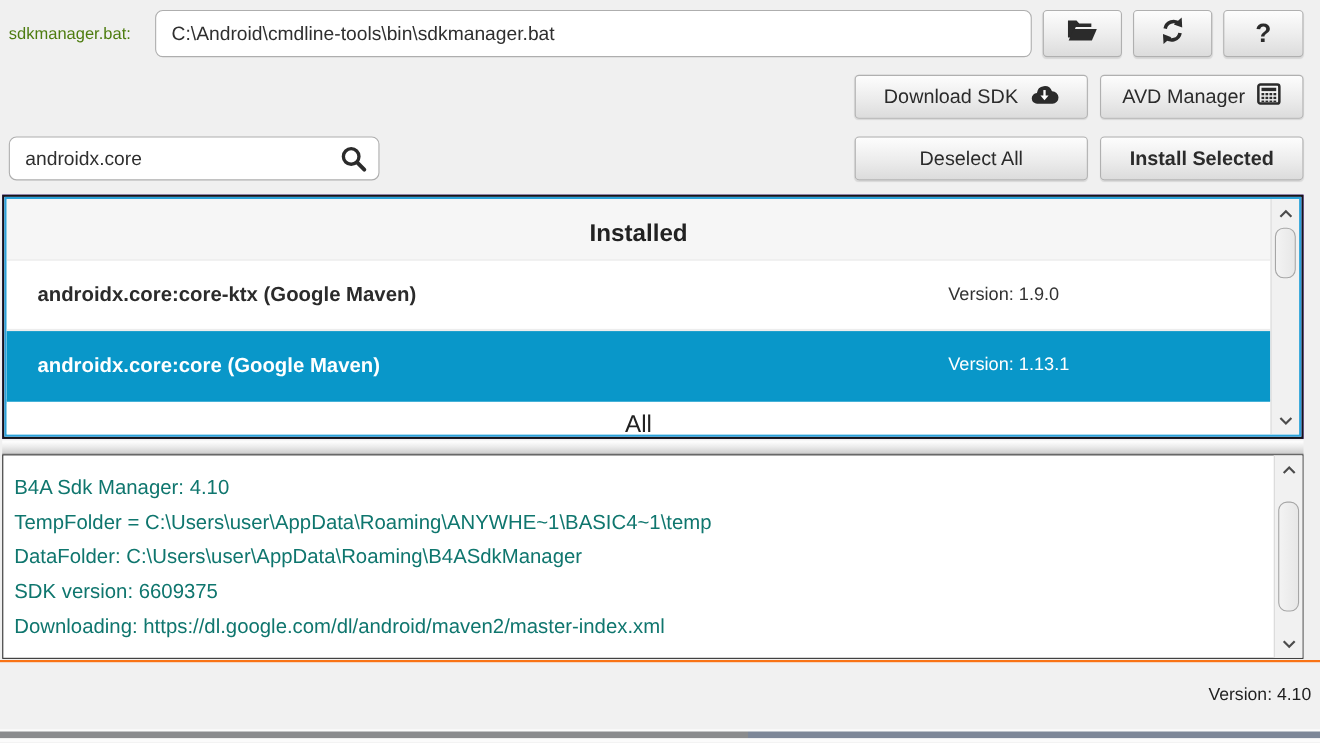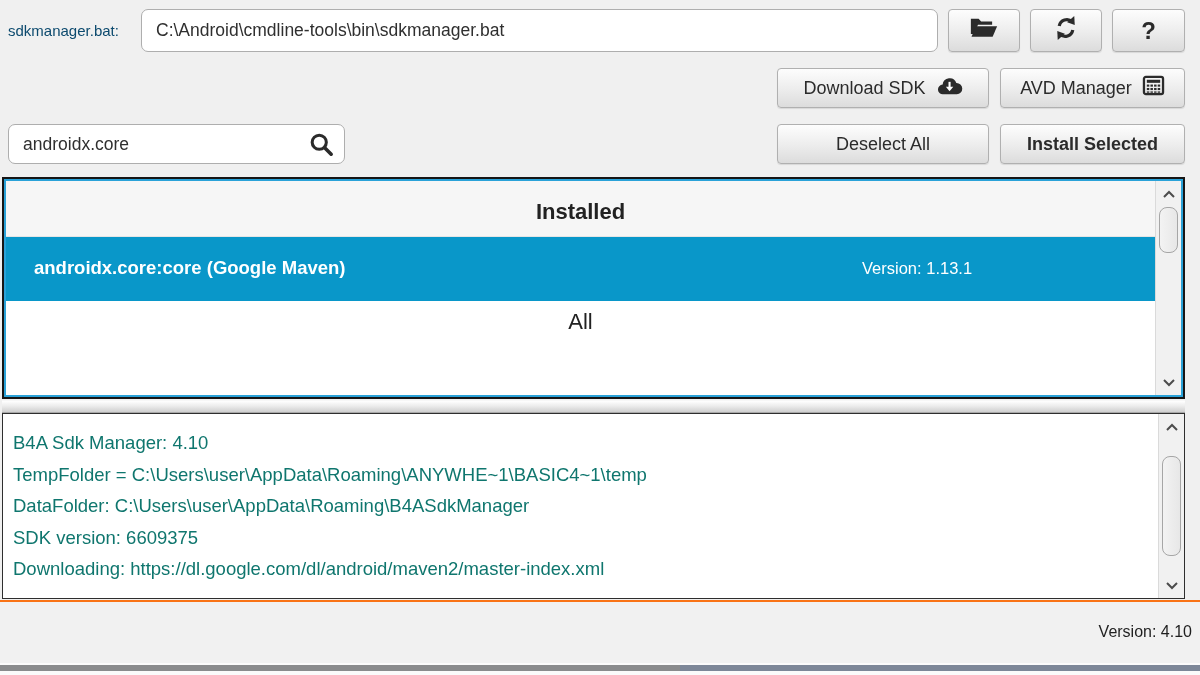--- a/index.html
+++ b/index.html
@@ -105,21 +105,21 @@
   .statusbar .version {
     position:absolute; right:8px; top:21px; font-size:16px; color:#1f1f1f;
   }
 
   
   .bottom-strip { left:0; top:663px; width:1200px; height:12px; background:#fbfbfb; }
   .bottom-strip .seg-a { position:absolute; left:0; top:2px; width:680px; height:6px; background:#8a8b8d; }
   .bottom-strip .seg-b { position:absolute; left:680px; top:2px; width:520px; height:6px; background:#7d8798; }
 
   .chev { display:block; }
-  .label { font-size:15px; color:#0c4a6e; }
+  .label { font-size:15px; color:#4d7c0f; }
 </style>
 </head>
 <body>
 
 <div class="abs label" style="left:8px; top:22px;">sdkmanager.bat:</div>
 <input class="txt" style="left: 141px; top: 9px; width: 797px; height: 43px;" type="text" value="C:\Android\cmdline-tools\bin\sdkmanager.bat">
 
 <button class="btn" style="left:948px; top:9px; width:72px; height:43px;">
   <span>
     <svg width="30" height="26" viewBox="0 0 24 20">
@@ -195,20 +195,24 @@
 </button>
 
 <div class="abs list-panel">
   <div class="list-focus">
 
     <div class="rows-area">
       <div class="sect-header">
         <span>Installed</span>
       </div>
 
+      <div class="pkg-row">
+        <span class="pkg-name">androidx.core:core-ktx (Google Maven)</span>
+        <span class="pkg-version">Version: 1.9.0</span>
+      </div>
 
       <div class="pkg-row selected">
         <span class="pkg-name">androidx.core:core (Google Maven)</span>
         <span class="pkg-version">Version: 1.13.1</span>
       </div>
 
       <div class="all-header">
         <span>All</span>
       </div>
     </div>

